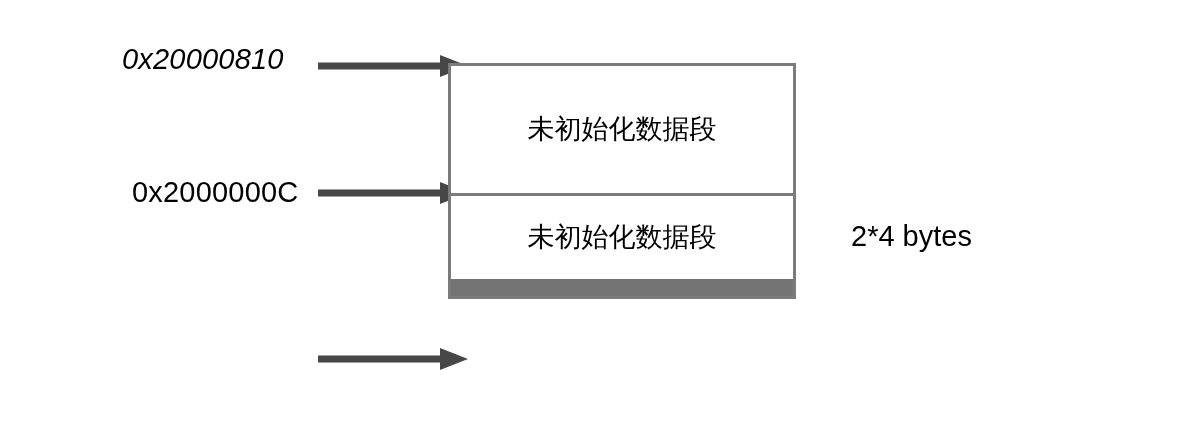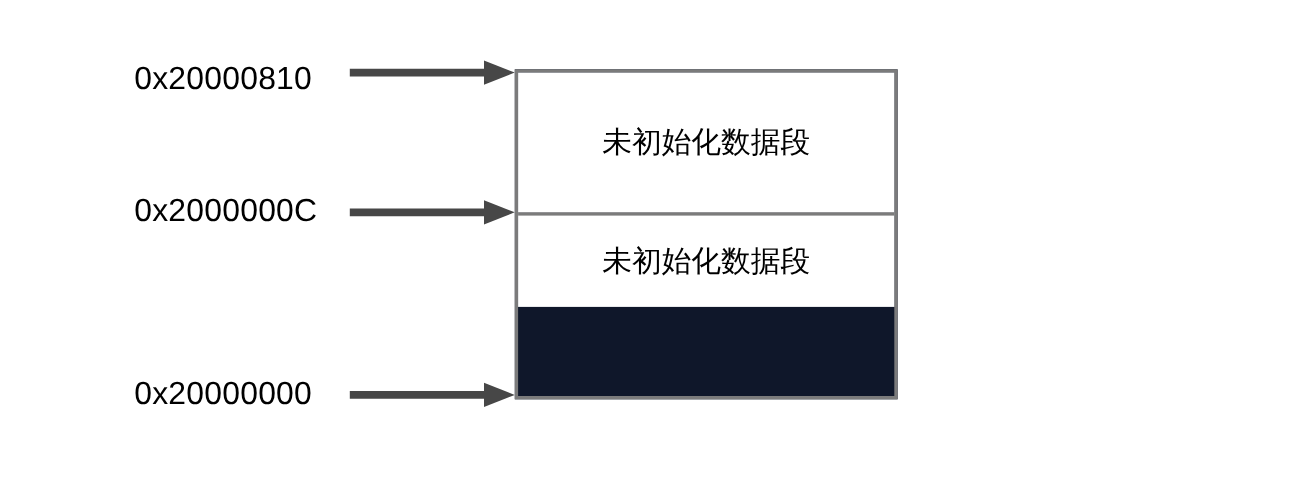--- a/index.html
+++ b/index.html
@@ -32,27 +32,27 @@
   
   .arrow {
     position: absolute;
     height: 26px;
   }
   .arrow svg { display: block; }
 
   
   #memory-map {
     position: absolute;
-    left: 468px;
+    left: 448px;
     top: 63px;
     width: 348px;
-    height: 300px;
+    height: 236px;
     box-sizing: border-box;
     border: 3px solid #7b7b7b;
-    background: #0f172a;
+    background: #737373;
   }
   .segment {
     box-sizing: border-box;
     width: 100%;
     display: flex;
     align-items: center;
     justify-content: center;
     background: #ffffff;
   }
   .segment + .segment {
@@ -75,39 +75,38 @@
     line-height: 1;
     color: #000000;
     white-space: nowrap;
   }
 </style>
 </head>
 <body>
 
 <div id="diagram">
 
-  <div class="addr-label" style="left:122px; top:58px;">0x20000810</div>
+  <div class="addr-label" style="left:122px; top:45px;font-style:italic;">0x20000810</div>
 
   <div class="arrow" style="left:316px; top:53px; width:152px;">
     <svg width="152" height="26" viewBox="0 0 152 26" aria-hidden="true">
       <line x1="2" y1="13" x2="128" y2="13" stroke="#474747" stroke-width="7"></line>
       <polygon points="124,2 152,13 124,24" fill="#474747"></polygon>
     </svg>
   </div>
 
-  <div class="addr-label" style="left:122px; top:178px;">0x2000000C</div>
+  <div class="addr-label" style="left:132px; top:178px;">0x2000000C</div>
 
   <div class="arrow" style="left:316px; top:180px; width:152px;">
     <svg width="152" height="26" viewBox="0 0 152 26" aria-hidden="true">
       <line x1="2" y1="13" x2="128" y2="13" stroke="#474747" stroke-width="7"></line>
       <polygon points="124,2 152,13 124,24" fill="#474747"></polygon>
     </svg>
   </div>
 
-  <div class="addr-label" style="left:122px; top:344px;">0x20000000</div>
 
   <div class="arrow" style="left:316px; top:346px; width:152px;">
     <svg width="152" height="26" viewBox="0 0 152 26" aria-hidden="true">
       <line x1="2" y1="13" x2="128" y2="13" stroke="#474747" stroke-width="7"></line>
       <polygon points="124,2 152,13 124,24" fill="#474747"></polygon>
     </svg>
   </div>
 
   <div id="memory-map">
 
@@ -115,15 +114,16 @@
       <span class="seg-label">未初始化数据段</span>
     </div>
 
     <div class="segment seg-uninit-mid">
       <span class="seg-label">未初始化数据段</span>
     </div>
 
 
   </div>
 
+  <div class="size-note" style="left:851px; top:222px;">2*4 bytes</div>
 
 
 </div>
 
 </body></html>

